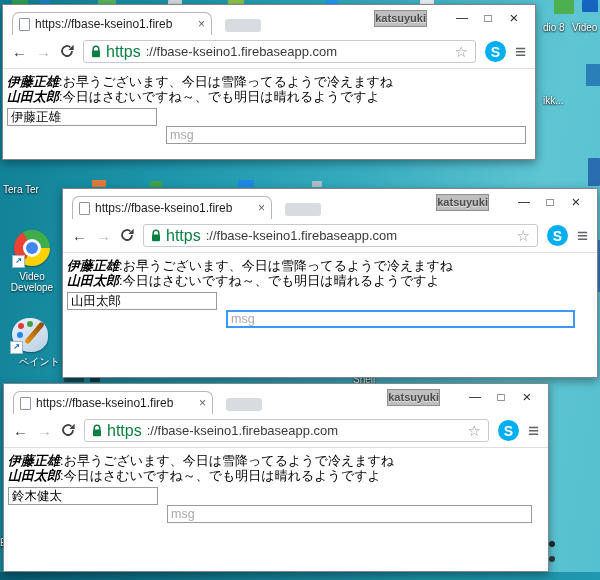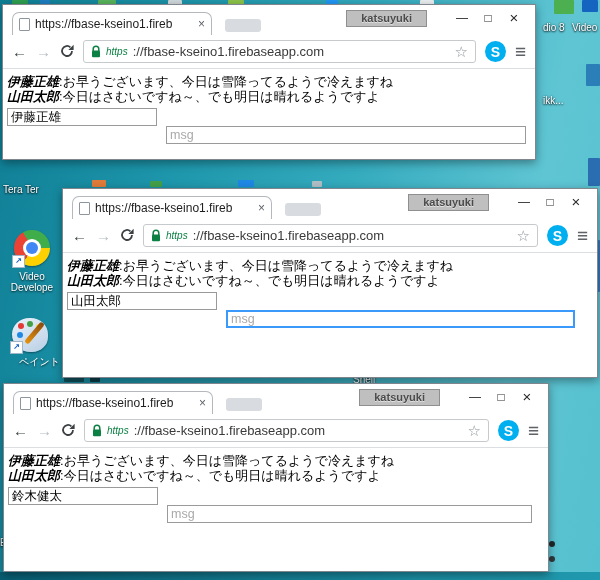--- a/index.html
+++ b/index.html
@@ -34,31 +34,31 @@
   .titlebar{position:relative;height:30px;background:#fff;}
   .tab{position:absolute;left:9px;bottom:0;width:200px;height:23px;background:#fff;
     border:1px solid #b4b8bc;border-bottom:none;border-radius:7px 7px 0 0;
     display:flex;align-items:center;gap:5px;padding:0 6px;box-sizing:border-box;}
   .favicon{width:9px;height:11px;background:#fff;border:1px solid #8e959c;border-radius:1px;flex:0 0 auto;}
   .tab-title{font-size:12px;color:#1d1d1d;white-space:nowrap;overflow:hidden;max-width:150px;}
   .tab-close{margin-left:auto;font-size:12px;color:#5f6368;cursor:default;line-height:1;}
   .newtab-stub{position:absolute;left:222px;bottom:3px;width:36px;height:13px;background:#d8dbdf;border-radius:3px;}
   .title-right{position:absolute;right:8px;top:3px;display:flex;align-items:center;}
   .user-badge{background:#bfbfbf;border:1px solid #8f8f8f;color:#4b4b4b;font-size:11px;font-weight:bold;
-    padding:0 14px;line-height:15px;text-shadow:0 1px 0 #e2e2e2;margin-right:22px;}
+    padding:0 0;line-height:15px;text-shadow:0 1px 0 #e2e2e2;margin-right:22px;}
   .winbtn{width:26px;text-align:center;font-size:12px;color:#2b2b2b;line-height:20px;cursor:default;}
   .winbtn.close{font-size:15px;}
   .toolbar{height:33px;display:flex;align-items:center;gap:9px;padding:0 9px;background:#fff;
     border-bottom:1px solid #dcdfe2;}
   .nav{font-size:15px;font-weight:bold;line-height:1;cursor:default;}
   .nav.back{color:#3c4043;}
   .nav.fwd{color:#b6bbc0;}
   .omnibox{flex:1;height:21px;border:1px solid #c7cacd;border-radius:3px;background:#fff;
     display:flex;align-items:center;gap:5px;padding:0 7px;min-width:0;}
-  .scheme{font-size:10px;color:#0b8043;font-style:italic;}
+  .scheme{font-size:16px;color:#0b8043;}
   .rest{font-size:13px;color:#3a3a3a;white-space:nowrap;overflow:hidden;}
   .star{margin-left:auto;font-size:15px;color:#8f969c;line-height:1;cursor:default;}
   .skype{width:21px;height:21px;border-radius:50%;background:#00aff0;color:#fff;font-weight:bold;
     font-size:14px;display:flex;align-items:center;justify-content:center;cursor:default;flex:0 0 auto;}
   .menu{font-size:19px;color:#5f6368;line-height:1;cursor:default;flex:0 0 auto;}
   .content{padding:5px 4px 0 4px;font-size:13px;color:#000;}
   .msg-line{line-height:15px;white-space:nowrap;overflow:hidden;}
   .msg-name{font-weight:bold;font-style:italic;}
   .inputs{display:flex;gap:9px;margin-top:4px;padding-right:5px;}
   .win2 .inputs{padding-right:18px;}

